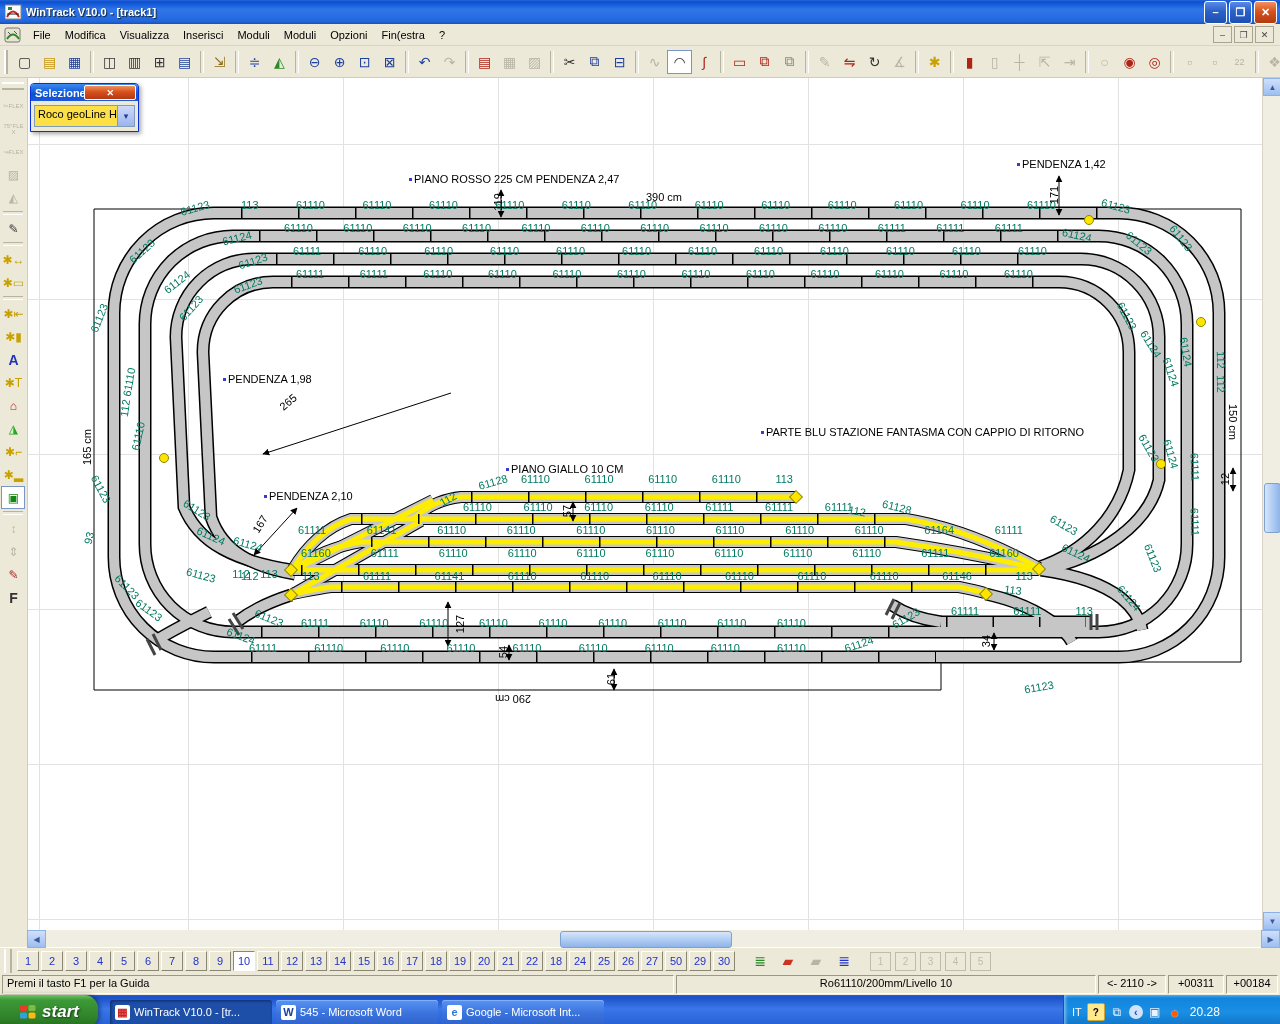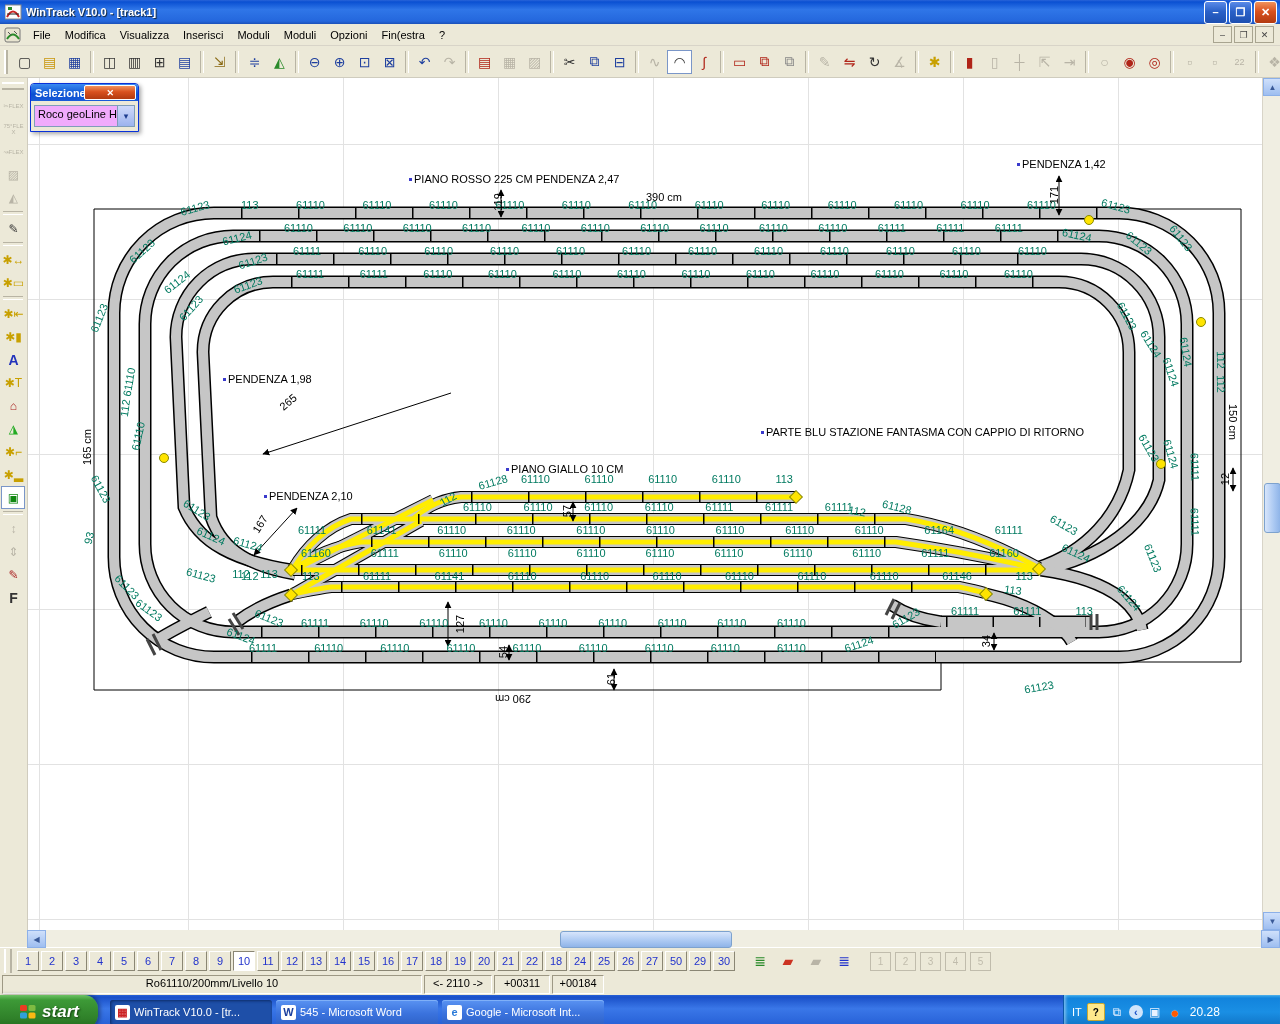--- a/index.html
+++ b/index.html
@@ -45,21 +45,21 @@
   .pl.curve{color:#007a60;}
   .pl.dim{color:#000;}
   .ann{position:absolute;white-space:nowrap;font-size:11px;color:#000;pointer-events:none;}
   .ann::before{content:'';display:inline-block;width:3px;height:3px;background:#3a3acc;margin:0 2px 2px 0;vertical-align:middle;}
   
   .dialog{position:absolute;left:2px;top:5px;width:107px;z-index:50;border:1px solid #0831d9;border-radius:4px 4px 0 0;background:#ece9d8;box-shadow:2px 2px 4px rgba(0,0,0,.35);}
   .dlg-title{height:17px;background:linear-gradient(#3a8af0,#0a50d2 60%,#1a5ad8);border-radius:3px 3px 0 0;color:#fff;font-weight:bold;font-size:11px;display:flex;align-items:center;padding:0 2px 0 4px;}
   .dlg-title span{flex:1;overflow:hidden;white-space:nowrap;}
   .dlg-close{width:14px;height:13px;border:1px solid #fff;border-radius:2px;background:linear-gradient(#f0925c,#d9511e 45%,#b23a10);color:#fff;font-size:9px;font-weight:bold;display:flex;align-items:center;justify-content:center;}
   .dlg-body{padding:4px 3px;}
-  .combo{display:flex;height:20px;border:1px solid #7f9db9;background:#f0abfc;}
+  .combo{display:flex;height:20px;border:1px solid #7f9db9;background:#fde047;}
   .combo-val{flex:1;padding:2px 1px 0 3px;overflow:hidden;white-space:nowrap;font-size:11px;}
   .combo-arrow{width:16px;background:linear-gradient(#cfdafa,#9cb3ee);border-left:1px solid #7f9db9;color:#1d3d8f;font-size:9px;display:flex;align-items:center;justify-content:center;}
   
   .vscroll{width:17px;height:852px;background:#f0eee2;display:flex;flex-direction:column;position:relative;border-left:1px solid #d8d4c8;}
   .sarrow{width:17px;height:16px;background:linear-gradient(#cfe0fb,#9ebef0);border:1px solid #8cb0e8;color:#3a5a98;font-size:8px;display:flex;align-items:center;justify-content:center;}
   .vthumb{position:absolute;left:1px;top:405px;width:15px;height:48px;border-radius:3px;border:1px solid #7da2ce;background:linear-gradient(90deg,#d7e5fb,#aac8f2 60%,#8fb4e8);}
   .hscroll{position:relative;margin-left:27px;width:1253px;height:17px;background:#f0eee2;display:flex;justify-content:space-between;}
   .hthumb{position:absolute;top:1px;left:533px;width:170px;height:15px;border-radius:3px;border:1px solid #7da2ce;background:linear-gradient(#d7e5fb,#aac8f2 60%,#8fb4e8);}
   
   .pagesbar{height:26px;background:#ece9d8;display:flex;align-items:center;padding-left:2px;border-top:1px solid #fff;}
@@ -635,20 +635,21 @@
 
     <span class="lvbox">1</span>
         <span class="lvbox">2</span>
         <span class="lvbox">3</span>
         <span class="lvbox">4</span>
         <span class="lvbox">5</span>
       </div>
   </div>
 
   <div class="statusbar">
+    <span class="sfield sf1">Premi il tasto F1 per la Guida</span>
     <span class="sfield sf2">Ro61110/200mm/Livello 10</span>
     <span class="sfield sf3">&lt;- 2110 -&gt;</span>
     <span class="sfield sf4">+00311</span>
     <span class="sfield sf5">+00184</span>
   </div>
 
   <div class="taskbar">
     <div class="startbtn">
       <svg width="18" height="18" viewBox="0 0 18 18">
         <rect x="1" y="2" width="7" height="6" rx="1.5" fill="#ea3b23"></rect>

